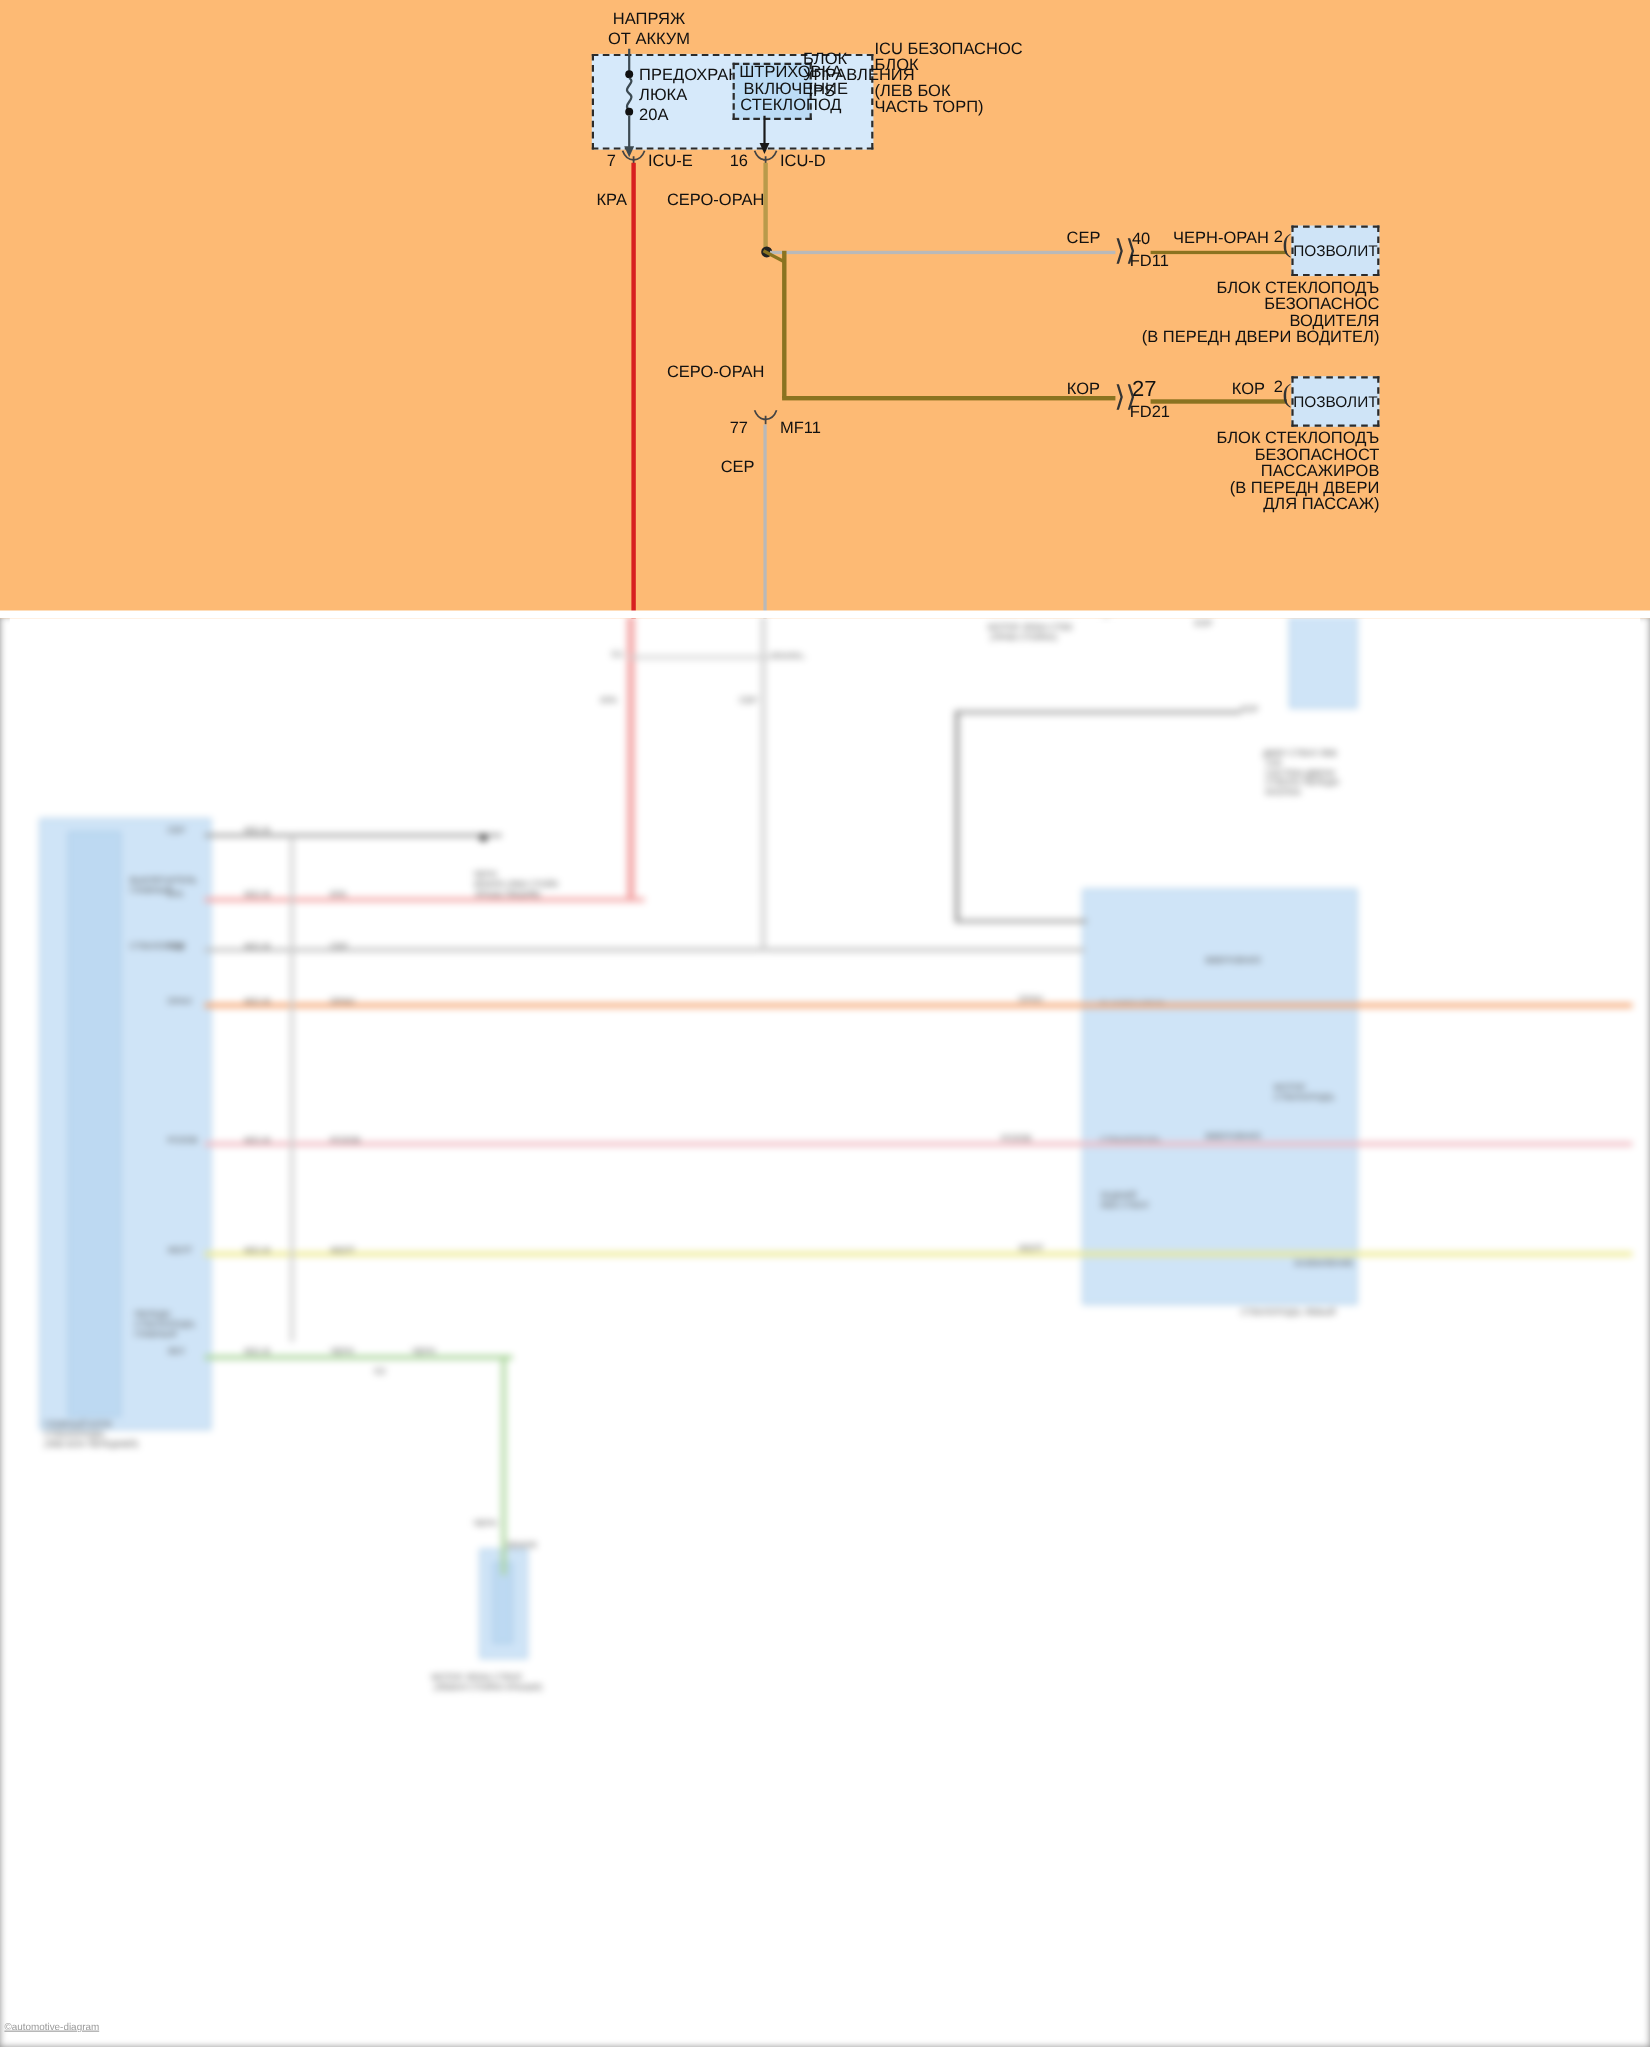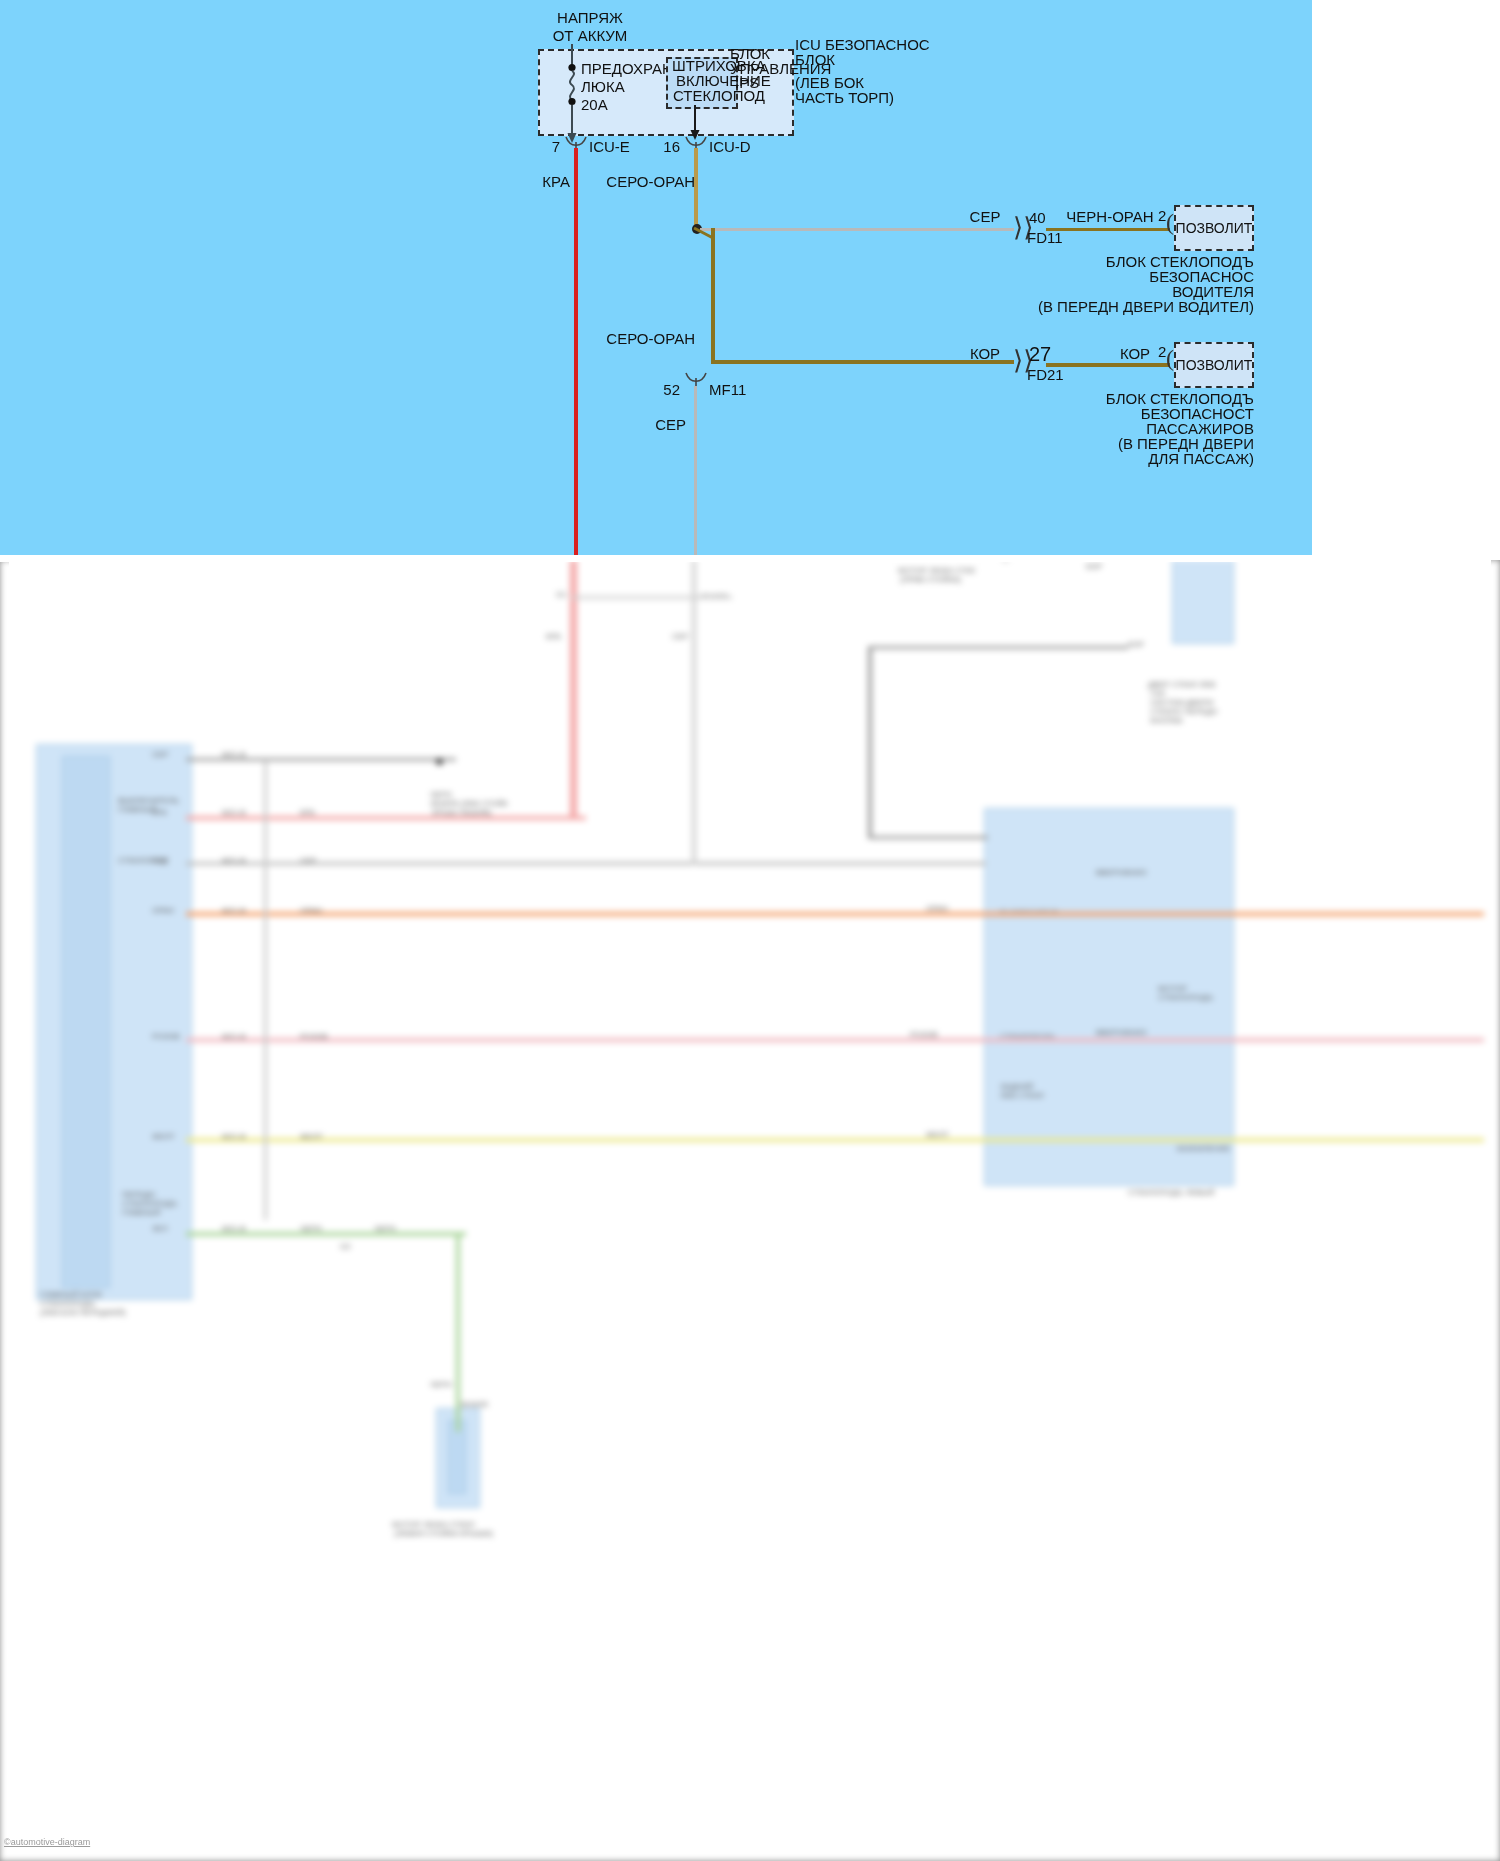--- a/index.html
+++ b/index.html
@@ -33,23 +33,23 @@
   }
   .lbl.c { text-align: center; }
   .lbl.r { text-align: right; }
   .hseg { position: absolute; height: 3px; }
   .vseg { position: absolute; width: 3px; }
 
   
   #topRegion {
     position: absolute;
     left: 0; top: 0;
-    width: 1312px;
+    width: 1500px;
     height: 562px;
-    background: #7dd3fc;
+    background: #fdba74;
     overflow: hidden;
   }
   
   .dashbox {
     position: absolute;
     box-sizing: border-box;
     border: 2px dashed #2b2b2b;
     background: #cfe4f7;
   }
   .dashbox.inner {
@@ -360,21 +360,21 @@
     <div class="lbl r" style="left:1000px; top:390px; width:254px;">БЛОК СТЕКЛОПОДЪ</div>
     <div class="lbl r" style="left:1000px; top:405px; width:254px;">БЕЗОПАСНОСТ</div>
     <div class="lbl r" style="left:1000px; top:420px; width:254px;">ПАССАЖИРОВ</div>
     <div class="lbl r" style="left:1000px; top:435px; width:254px;">(В ПЕРЕДН ДВЕРИ</div>
     <div class="lbl r" style="left:1000px; top:450px; width:254px;">ДЛЯ ПАССАЖ)</div>
 
     <svg class="abs" style="left:684px; top:372px; width:24px; height:14px;" viewBox="0 0 24 14">
       <path d="M2 1 C 6 12, 18 12, 22 1" fill="none" stroke="#444" stroke-width="1.6"></path>
       <line x1="12" y1="6" x2="12" y2="14" stroke="#444" stroke-width="1.6"></line>
     </svg>
-    <div class="lbl r" style="left:640px; top:381px; width:40px;">52</div>
+    <div class="lbl r" style="left:640px; top:381px; width:40px;">77</div>
     <div class="lbl" style="left:709px; top:381px;">MF11</div>
 
     <div class="vseg" style="left:694px; top:386px; width:3px; height:182px; background:#b9b9b9;"></div>
     <div class="lbl r" style="left:620px; top:416px; width:66px;">СЕР</div>
 
     <div class="abs" style="left:0; top:555px; width:1500px; height:7px; background:#ffffff;"></div>
   </div>
 
   <div class="wmark" style="left:4px; bottom:14px;text-decoration:underline;">©automotive-diagram</div>
 

